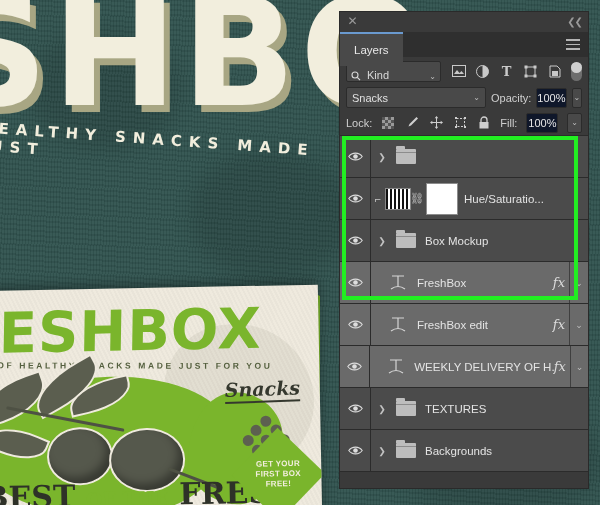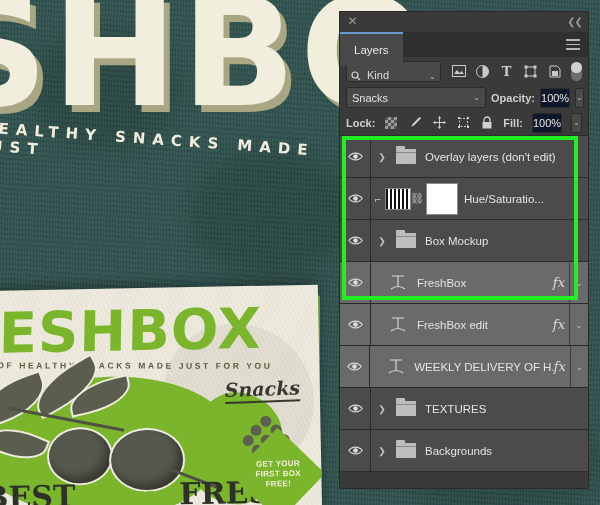--- a/index.html
+++ b/index.html
@@ -93,21 +93,21 @@
   .ficons{display:flex;align-items:center;gap:9px;margin-left:10px;}
   .ficon{width:15px;height:15px;display:flex;align-items:center;justify-content:center;
     color:#c9c9c9;cursor:pointer;}
   .toggle{margin-left:auto;width:11px;height:19px;border-radius:6px;background:#6e6e6e;position:relative;cursor:pointer;}
   .toggle:after{content:"";position:absolute;left:0;top:0;width:11px;height:11px;border-radius:50%;background:#d0d0d0;}
 
   .moderow{height:25px;display:flex;align-items:center;padding:0 6px;gap:5px;background:#3a3a3a;}
   .modesel{flex:0 0 128px;height:19px;background:#494949;border:1px solid #2b2b2b;border-radius:2px;
     display:flex;align-items:center;color:#e0e0e0;font-size:11px;padding:0 5px;cursor:pointer;}
   .modesel .cv{margin-left:auto;font-size:8px;color:#bdbdbd;}
-  .lbl{color:#cfcfcf;font-size:11px;white-space:nowrap;font-weight:bold;}
+  .lbl{color:#cfcfcf;font-size:11px;white-space:nowrap;}
   .numfield{width:38px;height:18px;background:#0f172a;border:1px solid #2b2b2b;border-radius:2px;
     color:#e6e6e6;font-size:11px;display:flex;align-items:center;justify-content:center;cursor:text;}
   .numcv{width:16px;height:18px;background:#494949;border:1px solid #2b2b2b;border-radius:2px;
     color:#bdbdbd;font-size:8px;display:flex;align-items:center;justify-content:center;cursor:pointer;}
 
   .lockrow{height:25px;display:flex;align-items:center;padding:0 6px;gap:9px;background:#3a3a3a;
     border-bottom:1px solid #2b2b2b;}
   .lockicons{display:flex;align-items:center;gap:10px;}
   .lockicon{width:14px;height:14px;display:flex;align-items:center;justify-content:center;color:#cfcfcf;cursor:pointer;}
   .checker{width:12px;height:12px;
@@ -338,21 +338,20 @@
       <div class="eyecell">
         <svg class="eye" viewBox="0 0 15 11">
           <path d="M0.8 5.5 C4 1 11 1 14.2 5.5 C11 10 4 10 0.8 5.5 Z" fill="none" stroke="#ddd" stroke-width="1.1"></path>
           <circle cx="7.5" cy="5.5" r="2.3" fill="#ddd"></circle>
         </svg>
       </div>
       <div class="disc">❯</div>
       <div class="thumb">
           <div class="folder"></div>
         </div>
-      <div class="name">Overlay layers (don't edit)</div>
       <div class="rowcvspace"></div>
     </div>
 
     <div class="row">
       <div class="eyecell">
         <svg class="eye" viewBox="0 0 15 11">
           <path d="M0.8 5.5 C4 1 11 1 14.2 5.5 C11 10 4 10 0.8 5.5 Z" fill="none" stroke="#ddd" stroke-width="1.1"></path>
           <circle cx="7.5" cy="5.5" r="2.3" fill="#ddd"></circle>
         </svg>
       </div>

